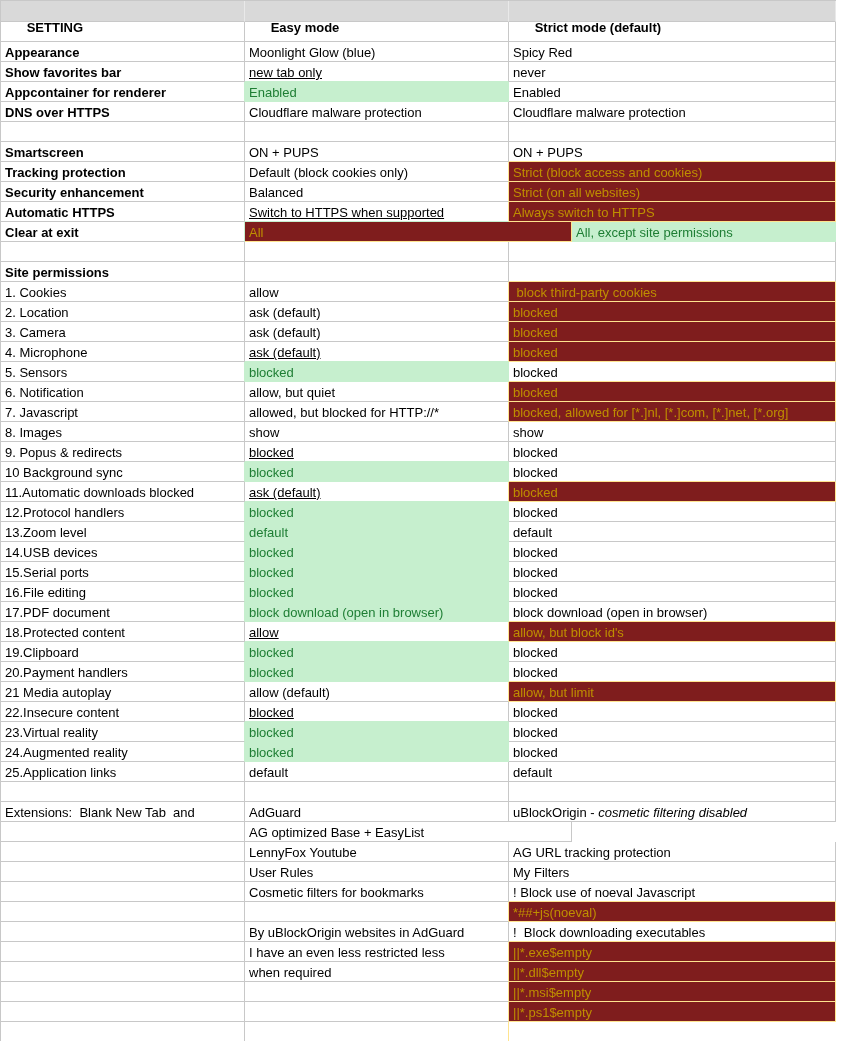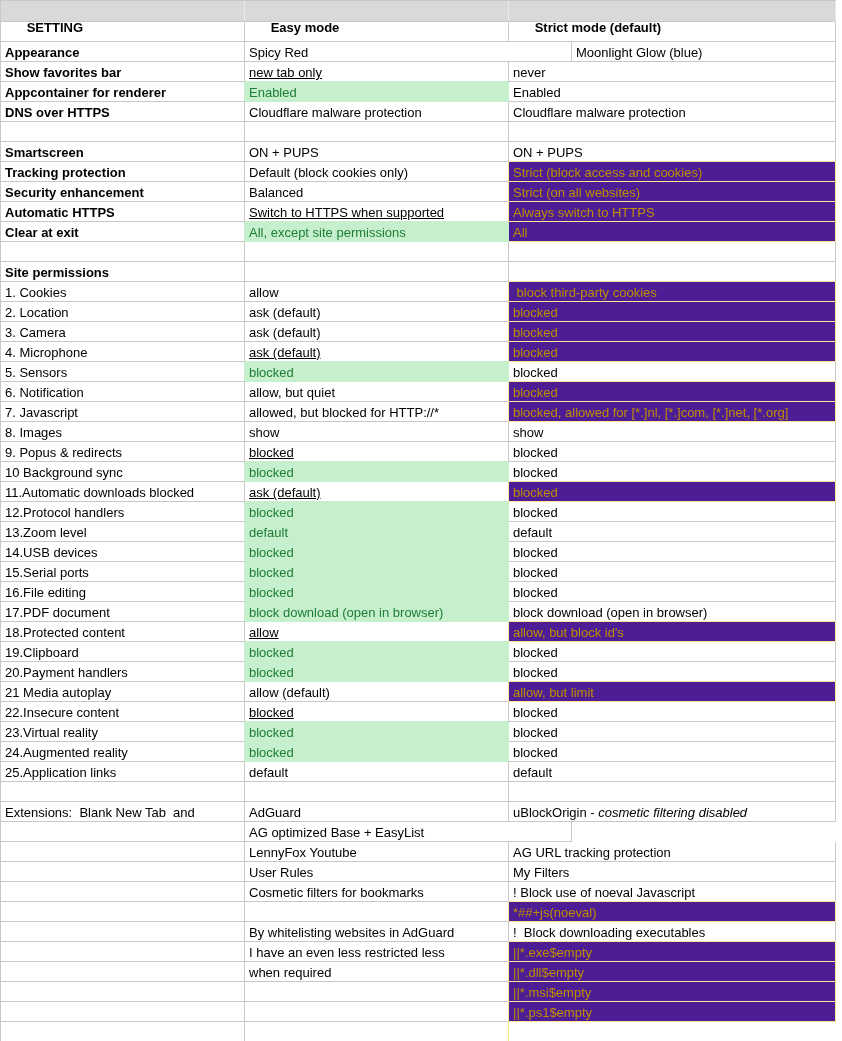--- a/index.html
+++ b/index.html
@@ -8,21 +8,21 @@
   .row{display:flex;height:20px;}
   .row.header{height:21px;}
   .cell{box-sizing:border-box;height:100%;padding:3px 0 0 4px;font-size:13px;line-height:15px;
         color:#000000;white-space:pre;border-right:1px solid #c8c8c8;border-bottom:1px solid #c8c8c8;}
   .col-a{width:244px;}
   .col-b{width:264px;}
   .col-c{width:327px;}
   .bold{font-weight:700;}
   .hcell{background:#d9d9d9;font-weight:700;color:#000000;border-right-color:#e9e9e9;padding-top:4px;}
   .good{background:#c6efce;color:#1e7e34;border-right-color:#c6efce;border-bottom-color:#c6efce;}
-  .warn{background:#4c1d95;color:#bf8f00;border-right-color:#ffe48f;border-bottom-color:#ffe48f;}
+  .warn{background:#7f1d1d;color:#bf8f00;border-right-color:#ffe48f;border-bottom-color:#ffe48f;}
   .bb-good{border-bottom-color:#c6efce;text-decoration:underline;}
   .bb-warn{border-bottom-color:#ffe48f;}
   .br-warn{border-right-color:#ffe48f;}
   .r-good{border-right-color:#c6efce;}
   .it{font-style:italic;}
 </style>
 </head>
 <body>
 
 <div class="grid">
@@ -38,22 +38,22 @@
     </div>
   </div>
   <div id="table-body">
       <div class="row">
         <div class="cell col-a"><span></span></div>
         <div class="cell col-b"><span></span></div>
         <div class="cell col-c"><span></span></div>
       </div>
       <div class="row">
         <div class="cell col-a bold"><span>Appearance</span></div>
+        <div class="cell col-b"><span>Moonlight Glow (blue)</span></div>
         <div class="cell col-c"><span>Spicy Red</span></div>
-        <div class="cell col-b"><span>Moonlight Glow (blue)</span></div>
       </div>
       <div class="row">
         <div class="cell col-a bold"><span>Show favorites bar</span></div>
         <div class="cell col-b bb-good"><span>new tab only</span></div>
         <div class="cell col-c"><span>never</span></div>
       </div>
       <div class="row">
         <div class="cell col-a bold r-good"><span>Appcontainer for renderer</span></div>
         <div class="cell col-b good"><span>Enabled</span></div>
         <div class="cell col-c"><span>Enabled</span></div>
@@ -83,22 +83,22 @@
         <div class="cell col-b br-warn"><span>Balanced</span></div>
         <div class="cell col-c warn"><span>Strict (on all websites)</span></div>
       </div>
       <div class="row">
         <div class="cell col-a bold"><span>Automatic HTTPS</span></div>
         <div class="cell col-b bb-good br-warn"><span>Switch to HTTPS when supported</span></div>
         <div class="cell col-c warn"><span>Always switch to HTTPS</span></div>
       </div>
       <div class="row">
         <div class="cell col-a bold r-good"><span>Clear at exit</span></div>
+        <div class="cell col-c warn"><span>All</span></div>
         <div class="cell col-b good"><span>All, except site permissions</span></div>
-        <div class="cell col-c warn"><span>All</span></div>
       </div>
       <div class="row">
         <div class="cell col-a"><span></span></div>
         <div class="cell col-b"><span></span></div>
         <div class="cell col-c"><span></span></div>
       </div>
       <div class="row">
         <div class="cell col-a bold"><span>Site permissions</span></div>
         <div class="cell col-b"><span></span></div>
         <div class="cell col-c bb-warn"><span></span></div>
@@ -257,21 +257,21 @@
         <div class="cell col-b"><span>Cosmetic filters for bookmarks</span></div>
         <div class="cell col-c bb-warn"><span>! Block use of noeval Javascript</span></div>
       </div>
       <div class="row">
         <div class="cell col-a"><span></span></div>
         <div class="cell col-b br-warn"><span></span></div>
         <div class="cell col-c warn"><span>*##+js(noeval)</span></div>
       </div>
       <div class="row">
         <div class="cell col-a"><span></span></div>
-        <div class="cell col-b"><span>By whitelisting websites in AdGuard</span></div>
+        <div class="cell col-b"><span>By uBlockOrigin websites in AdGuard</span></div>
         <div class="cell col-c bb-warn"><span>!  Block downloading executables</span></div>
       </div>
       <div class="row">
         <div class="cell col-a"><span></span></div>
         <div class="cell col-b br-warn"><span>I have an even less restricted less</span></div>
         <div class="cell col-c warn"><span>||*.exe$empty</span></div>
       </div>
       <div class="row">
         <div class="cell col-a"><span></span></div>
         <div class="cell col-b br-warn"><span>when required</span></div>

